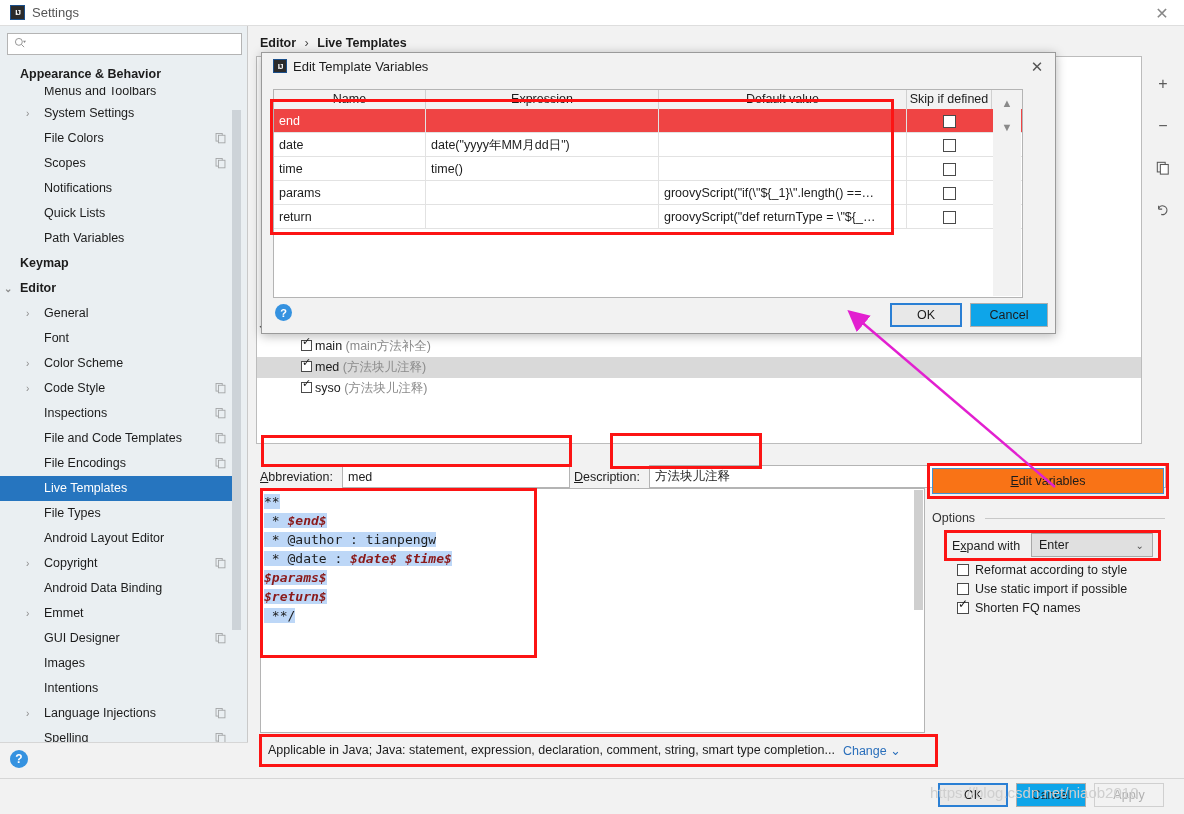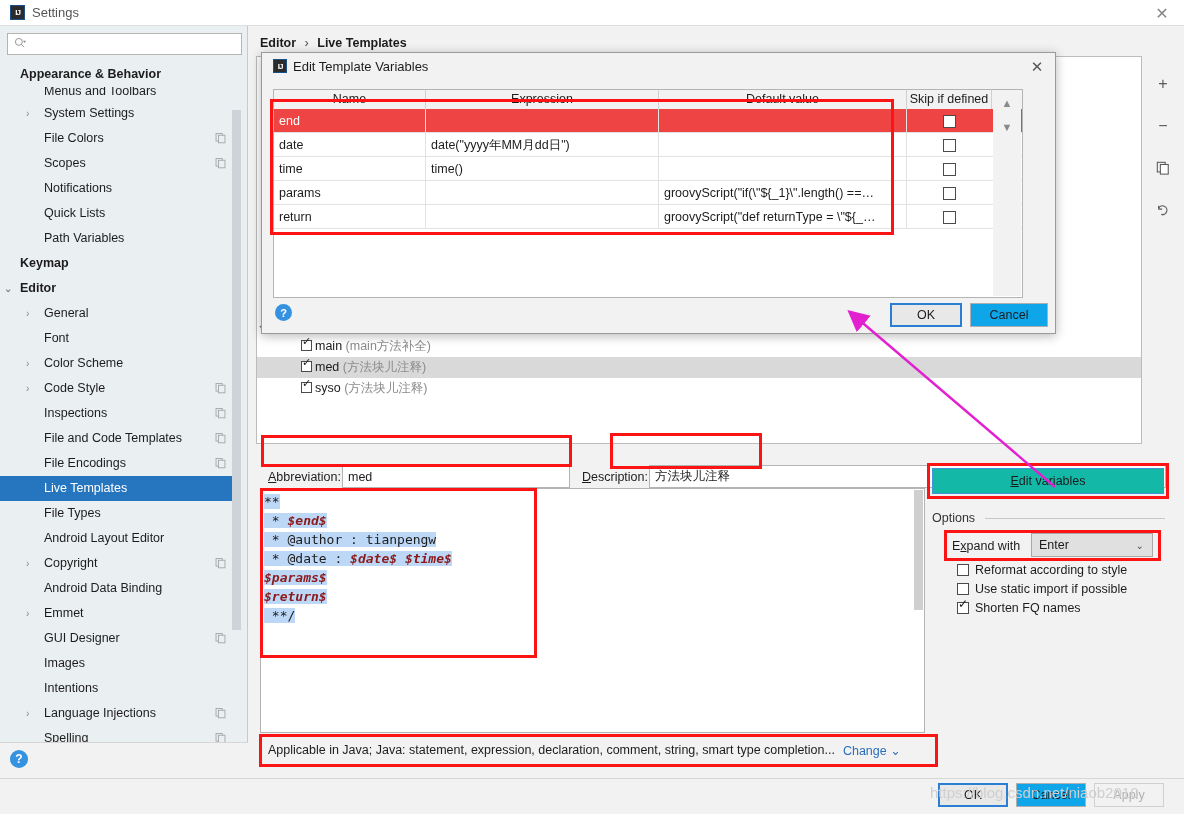--- a/index.html
+++ b/index.html
@@ -116,21 +116,21 @@
     display: inline-block; width: 11px; height: 11px; border: 1px solid #4a4a4a;
     background: #fff; vertical-align: -1px; margin-right: 3px; position: relative;
   }
   .tree2-row .cb.checked::after {
     content: "✓"; position: absolute; left: 0px; top: -5px;
     font-size: 11px; color: #1c1c1c; line-height: 11px;
   }
   .tree2-row .desc { color: #8b8b8b; }
   .tree2-row.hl { background: #d9d9d9; }
 
-  .field-label { position: absolute; font-size: 12.5px; margin-left: 8px; }
+  .field-label { position: absolute; font-size: 12.5px; }
   .field-label u { text-decoration: underline; }
   .txtinput {
     position: absolute; background: #ffffff; border: 1px solid #b4b4b4;
     font-family: "Liberation Sans", sans-serif; font-size: 12.5px;
     padding: 0 5px; outline: none; color: #1c1c1c;
   }
 
   .editor-area {
     position: absolute; left: 260px; top: 488px; width: 665px; height: 245px;
     background: #ffffff; border: 1px solid #b4b4b4;
@@ -147,21 +147,21 @@
 
   .ctx-bar {
     position: absolute; left: 260px; top: 735px; width: 677px; height: 30px;
     background: #f2f2f2; border: 1px solid #c4c4c4;
     display: flex; align-items: center; padding-left: 7px; font-size: 12.5px;
   }
   .ctx-bar .change { color: #2a6fbb; margin-left: 8px; cursor: pointer; }
 
   .edit-vars-btn {
     position: absolute; left: 932px; top: 468px; width: 232px; height: 26px;
-    background: #14b8a6; border: 1px solid #3f93d6;
+    background: #f97316; border: 1px solid #3f93d6;
     display: flex; align-items: center; justify-content: center;
     font-size: 12.5px; cursor: pointer;
   }
   .options-legend { position: absolute; left: 932px; top: 511px; font-size: 12.5px; color: #333; }
   .options-rule {
     position: absolute; left: 985px; top: 518px; width: 180px; height: 1px; background: #c8c8c8;
   }
   .expand-label { position: absolute; left: 952px; top: 539px; font-size: 12.5px; }
   .expand-select {
     position: absolute; left: 1031px; top: 533px; width: 122px; height: 24px;

